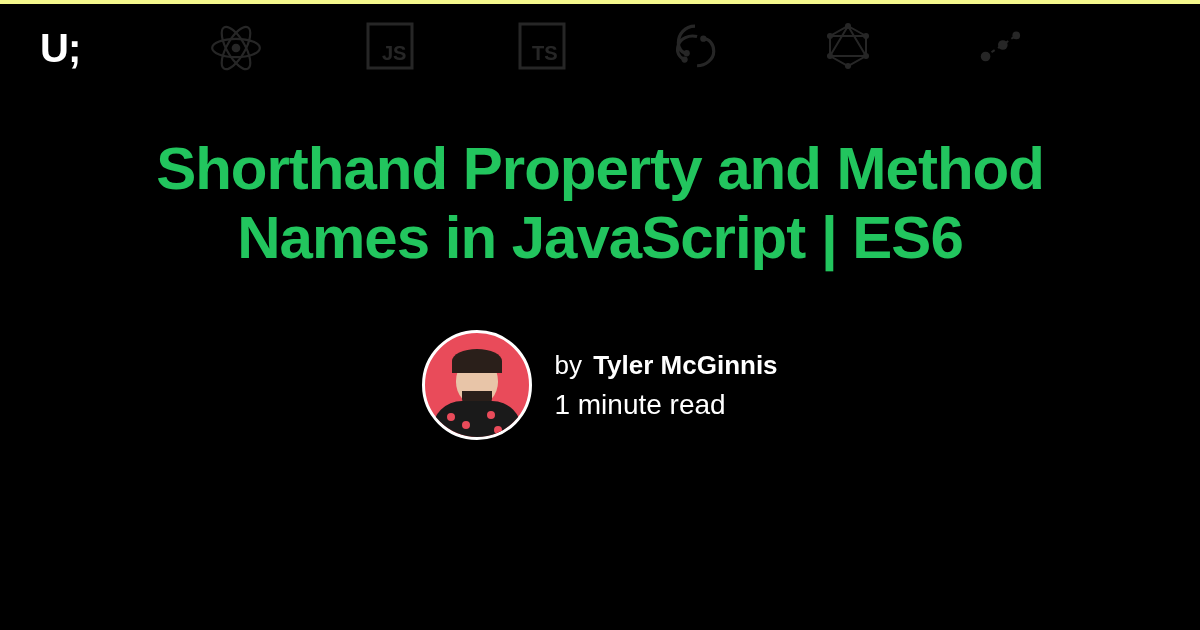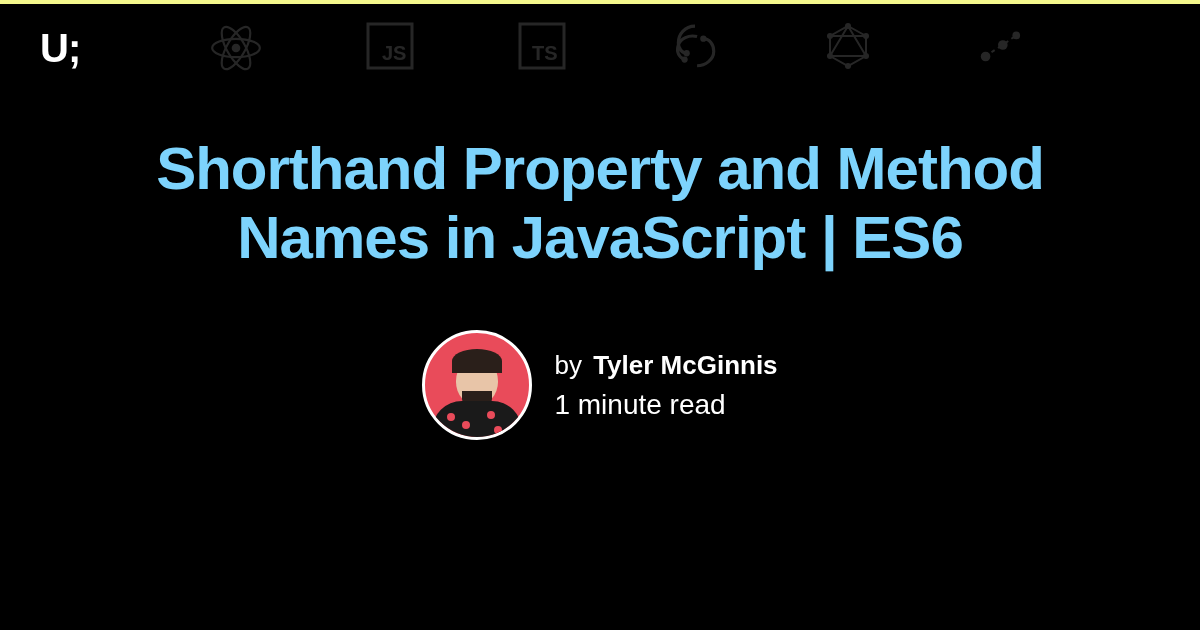--- a/index.html
+++ b/index.html
@@ -40,21 +40,21 @@
       opacity: 0.15;
       fill: #fff;
     }
     .content {
       display: flex;
       flex-direction: column;
       align-items: center;
       padding-top: 60px;
     }
     .title {
-      color: #7dd3fc;
+      color: #22c55e;
       font-size: 60px;
       font-weight: 800;
       text-align: center;
       line-height: 1.15;
       max-width: 1000px;
       letter-spacing: -1px;
     }
     .author-section {
       display: flex;
       align-items: center;

